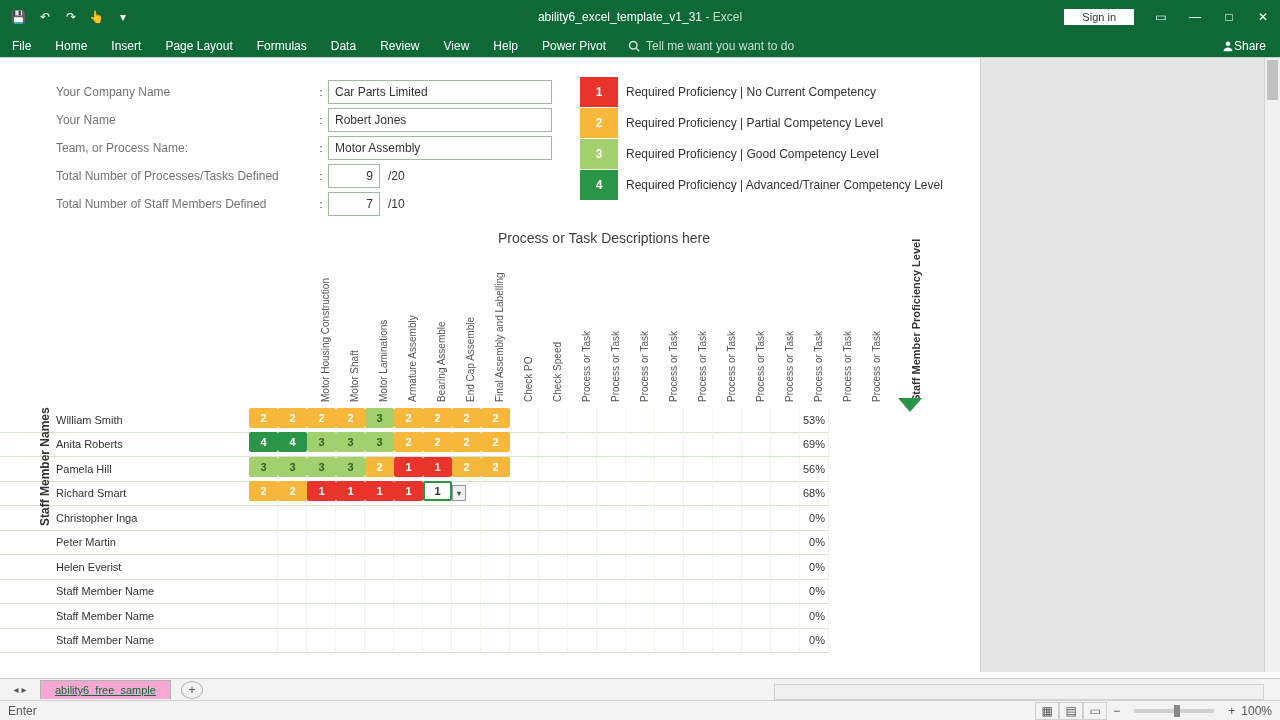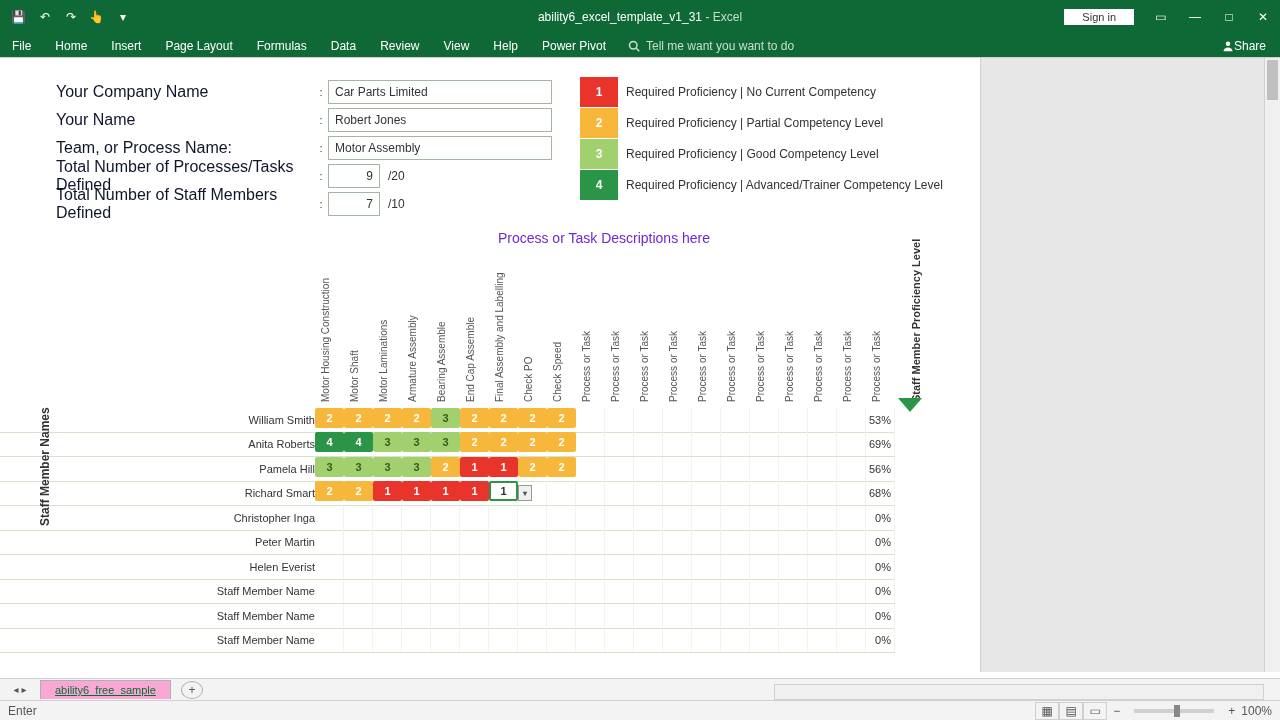--- a/index.html
+++ b/index.html
@@ -26,50 +26,50 @@
 
 
 .sheet-area { position: absolute; top: 58px; left: 0; right: 0; bottom: 48px; background: #fff; display: flex; }
 .content { width: 980px; padding: 20px 0 0 56px; background: #fff; position: relative; }
 .grey-right { flex: 1; background: #e6e6e6; border-left: 1px solid #d0d0d0; }
 .vscroll { position: absolute; right: 0; top: 58px; bottom: 48px; width: 16px; background: #f0f0f0; border-left: 1px solid #d0d0d0; }
 .vscroll .thumb { position: absolute; left: 2px; right: 2px; top: 2px; height: 40px; background: #c0c0c0; }
 
 
 .form-row { display: flex; align-items: center; height: 28px; }
-.form-label { width: 258px; font-size: 16px; color: #0f172a; }
+.form-label { width: 258px; font-size: 12px; color: #737373; }
 .colon { width: 14px; text-align: center; color: #333; }
 .form-input { width: 224px; height: 24px; border: 1px solid #9fb89f; padding: 0 6px; font-size: 12px; color: #333; display: flex; align-items: center; background: #fff; }
 .form-input.num { width: 52px; justify-content: flex-end; }
 .limit { margin-left: 8px; font-size: 12px; color: #333; }
 
 
 .legend { position: absolute; left: 580px; top: 18px; }
 .legend-row { display: flex; align-items: center; height: 31px; }
 .legend-badge { width: 38px; height: 30px; display: flex; align-items: center; justify-content: center; color: #fff; font-weight: bold; font-size: 12px; margin-right: 8px; }
 .legend-text { font-size: 12px; color: #333; }
 .c1 { background: #e8342a; }
 .c2 { background: #f6b73a; }
 .c3 { background: #a2d06e; }
 .c4 { background: #2a9447; }
 
 
-.matrix-title { position: absolute; left: 334px; top: 172px; font-size: 14px; color: #6d28d9; width: 540px; text-align: center; }
+.matrix-title { position: absolute; left: 334px; top: 172px; font-size: 14px; color: #404040; width: 540px; text-align: center; }
 
 
 .matrix { position: absolute; left: 0; top: 188px; }
 .col-headers { position: absolute; left: 322px; top: 0; display: flex; height: 162px; align-items: flex-end; }
 .col-h { width: 29px; border-right: 1px solid #e7eee2; position: relative; }
 .col-h span { position: absolute; bottom: 6px; left: 50%; transform: rotate(-90deg) translateY(-50%); transform-origin: left bottom; white-space: nowrap; font-size: 10px; color: #555; }
 .prof-h { width: 40px; position: relative; }
 .prof-h span { position: absolute; bottom: 6px; left: 20px; transform: rotate(-90deg); transform-origin: left bottom; white-space: nowrap; font-size: 11px; font-weight: bold; color: #333; }
 .prof-arrow { position: absolute; left: 898px; top: 152px; width: 0; height: 0; border-left: 12px solid transparent; border-right: 12px solid transparent; border-top: 14px solid #2a9447; }
 
 .rows { position: absolute; top: 162px; left: 0; }
-.mrow { display: flex; align-items: center; height: 24.5px; border-bottom: 1px solid #d7e4cc; width: 895px; text-align: right; }
+.mrow { display: flex; align-items: center; height: 24.5px; border-bottom: 1px solid #d7e4cc; width: 829px; }
 .mname { width: 322px; padding-left: 56px; font-size: 11px; color: #333; }
 .mcells { display: flex; }
 .mcell { width: 29px; height: 20px; margin: 0; display: flex; align-items: center; justify-content: center; font-size: 11px; font-weight: bold; color: #fff; border-radius: 2px; }
 .mcell.empty { background: transparent; border-right: 1px solid #f0f5ea; height: 24px; border-radius: 0; }
 .mcell.c1 { background: #e8342a; }
 .mcell.c2 { background: #f6b73a; }
 .mcell.c3 { background: #a2d06e; color: #3a5a1f; }
 .mcell.c4 { background: #2a9447; }
 .mcell.editing { background: #fff; border: 2px solid #2a9447; color: #333; position: relative; }
 .dropdown-btn { position: absolute; right: -16px; top: 2px; width: 14px; height: 16px; border: 1px solid #999; background: #f0f0f0; display: flex; align-items: center; justify-content: center; font-size: 8px; color: #555; }

